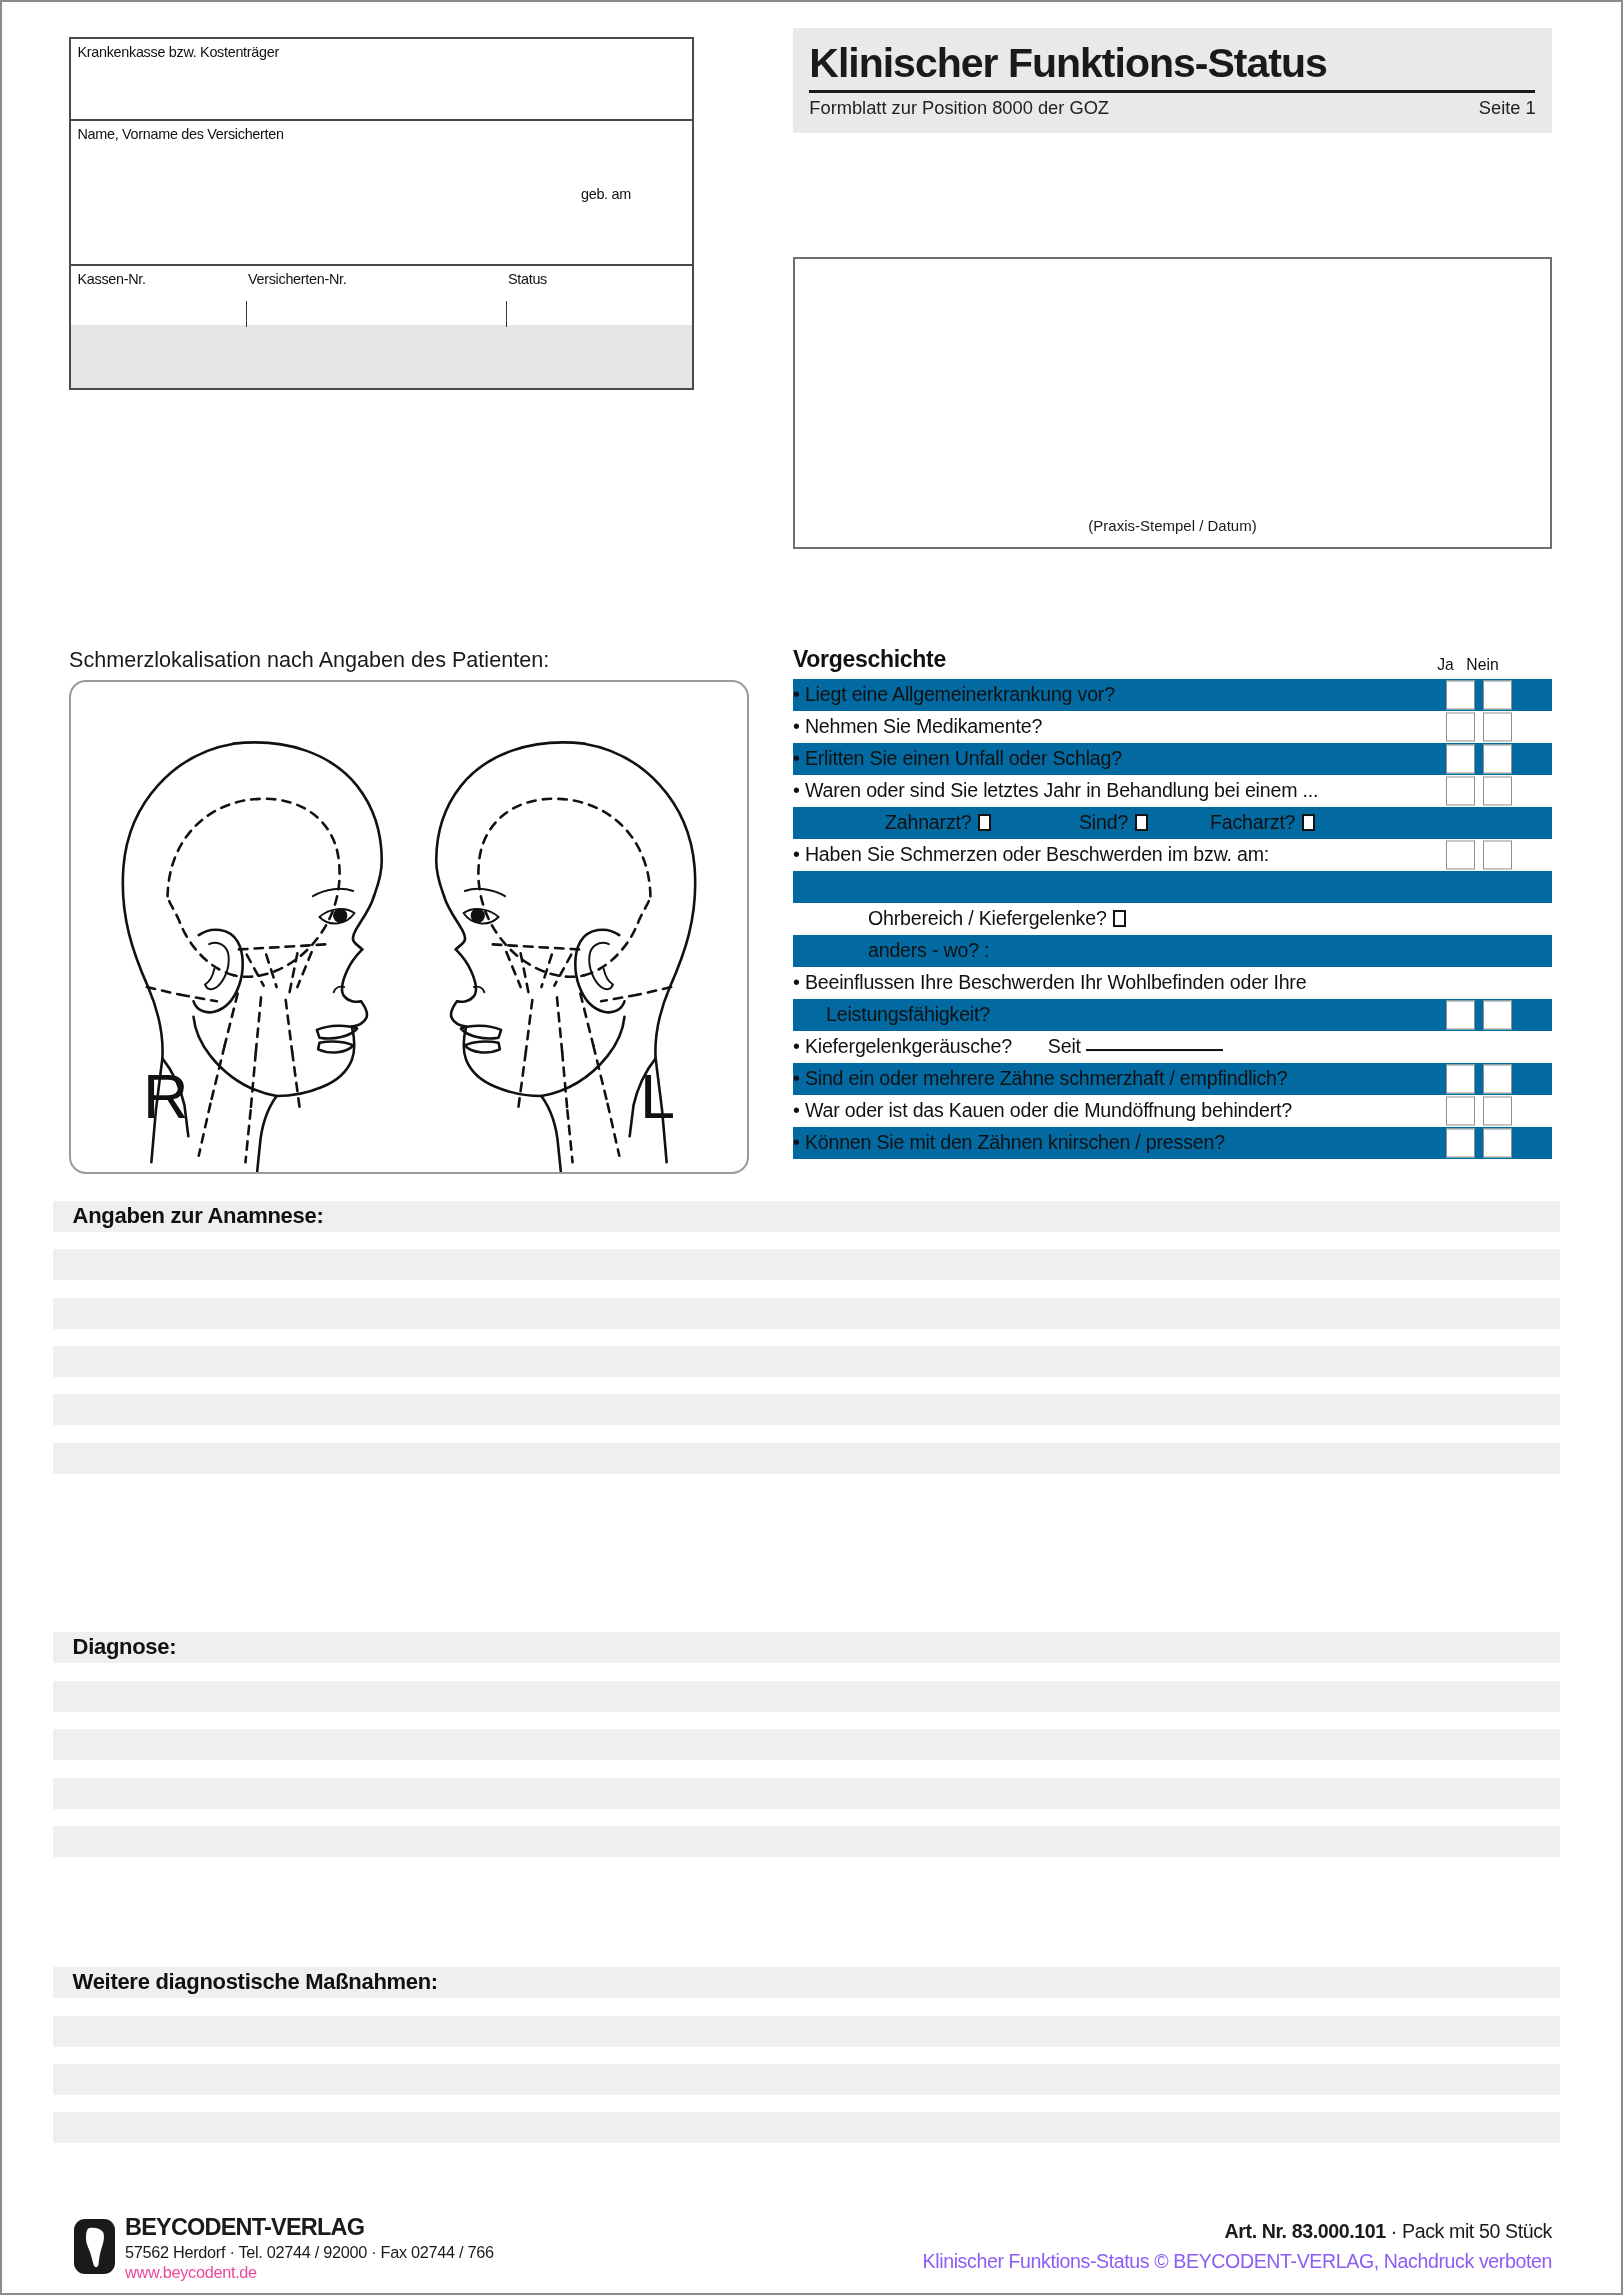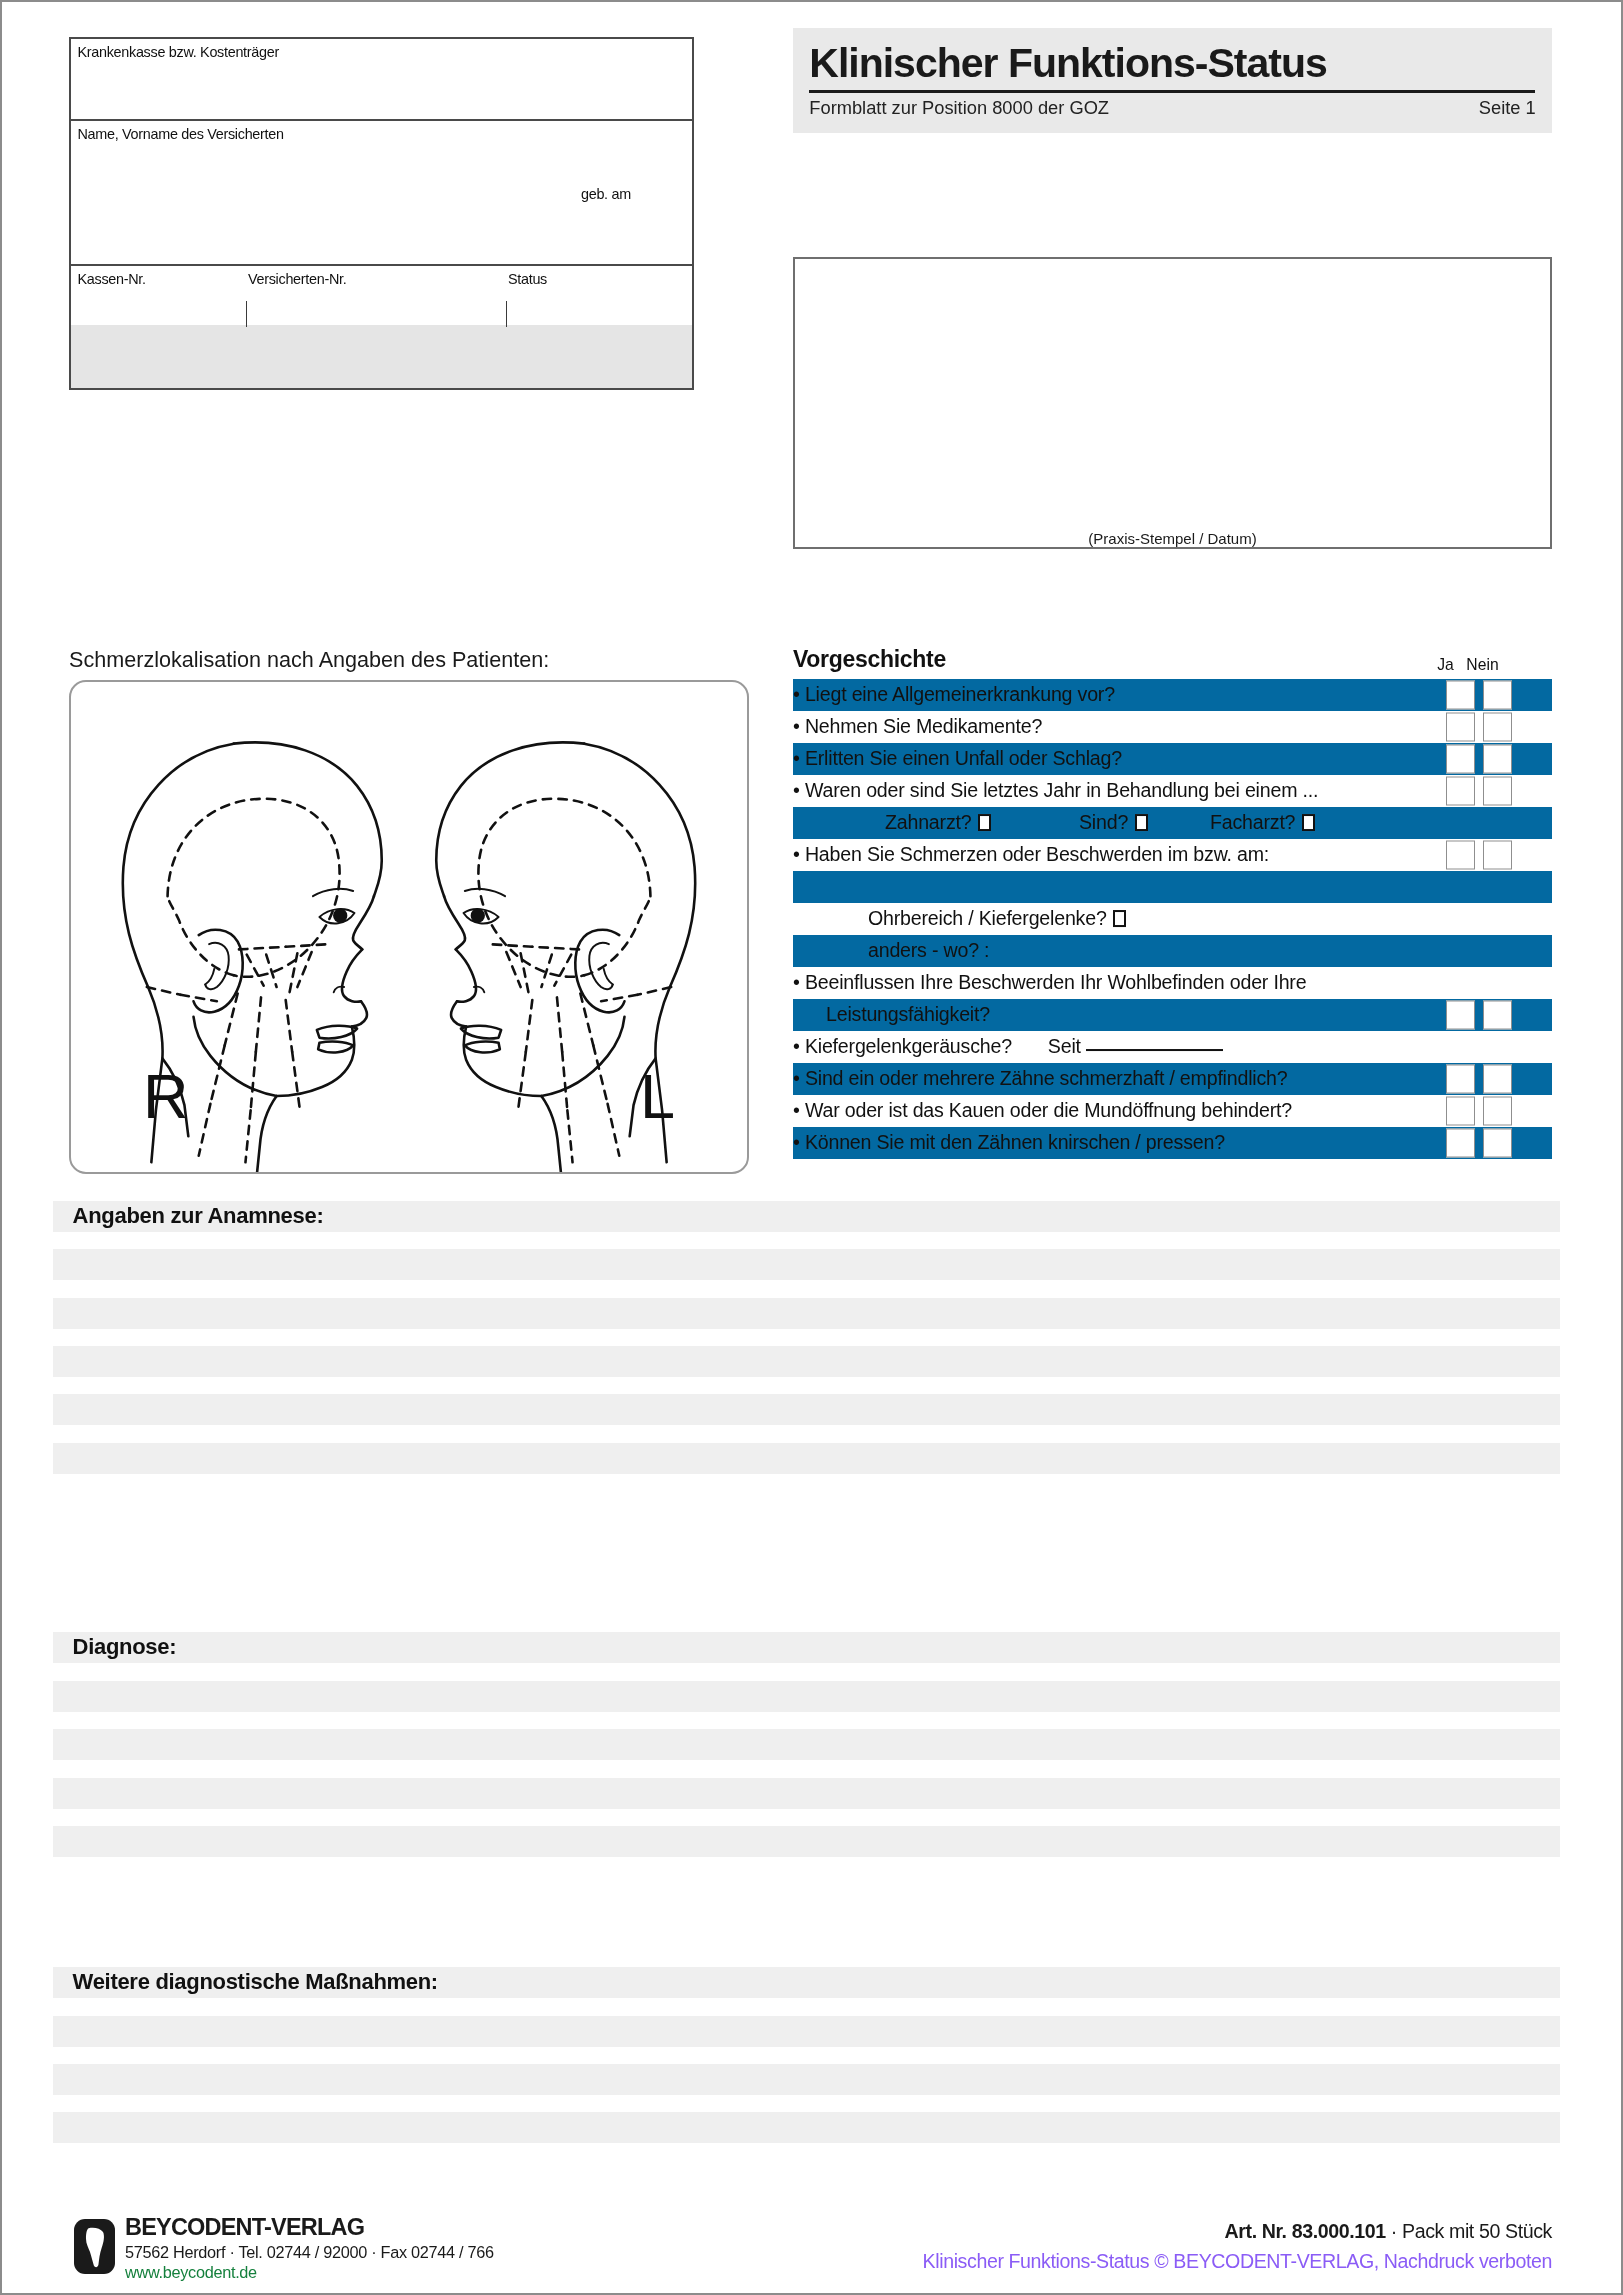--- a/index.html
+++ b/index.html
@@ -80,21 +80,21 @@
 
   
   .stamp-box{
     left:791px; top:255px; width:759px; height:292px;
     border:2px solid #6f6f6f;
     box-sizing:border-box;
     background:#fff;
   }
   .stamp-cap{
     position:absolute;
-    left:0; right:0; bottom:0;
+    left:0; right:0; bottom:13px;
     text-align:center;
     font-size:15px;
     color:#1a1a1a;
   }
 
   
   .pain-head{
     left:67px; top:645px;
     font-size:21.6px;
     color:#1a1a1a;
@@ -222,21 +222,21 @@
     left:123px; top:2241px;
     font-size:16.3px;
     letter-spacing:-0.3px;
     color:#1a1a1a;
     white-space:nowrap;
   }
   .foot-web{
     left:123px; top:2261px;
     font-size:16.3px;
     letter-spacing:-0.3px;
-    color:#15803d;
+    color:#ec4899;
     white-space:nowrap;
   }
   .foot-art{
     right:69px; top:2218px;
     font-size:19.6px;
     letter-spacing:-0.4px;
     color:#1a1a1a;
     white-space:nowrap;
     text-align:right;
   }

